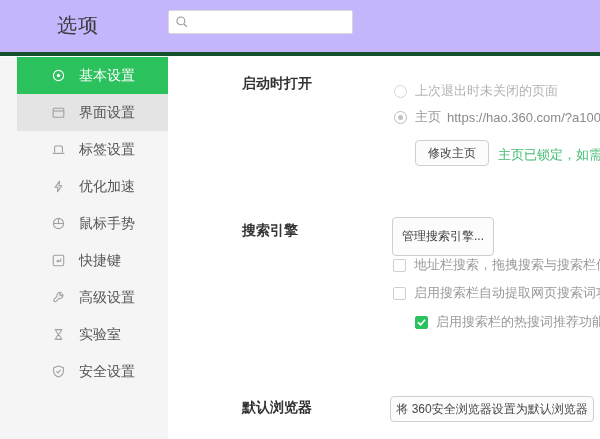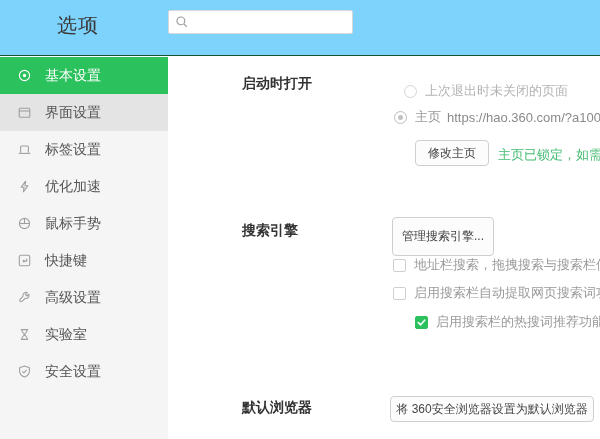--- a/index.html
+++ b/index.html
@@ -1,35 +1,35 @@
 <!DOCTYPE html>
 <html><head>
 <meta charset="utf-8">
 <style>
   * { margin:0; padding:0; box-sizing:border-box; }
   html,body { width:600px; height:439px; overflow:hidden; background:#fff;
     font-family:"Liberation Sans","DejaVu Sans",sans-serif; }
 
   
   .header { position:absolute; left:0; top:0; width:600px; height:56px;
-    background:#7dd3fc; border-bottom:1px solid #14532d; }
+    background:#c4b5fd; border-bottom:4px solid #14532d; }
   .page-title { position:absolute; left:57px; top:12px; font-size:20px;
     color:#3a3a3a; letter-spacing:1px; }
   .searchbox { position:absolute; left:168px; top:10px; width:185px; height:24px;
     border:1px solid #d8d8d8; border-radius:2px; background:#fff;
     display:flex; align-items:center; padding-left:6px; }
   .searchbox svg { flex:0 0 auto; }
   .searchbox input { border:none; outline:none; flex:1; height:18px;
     font-size:12px; margin-left:4px; background:transparent; }
 
   
   .sidebar { position:absolute; left:0; top:57px; width:168px; height:382px;
     background:#f5f5f5; }
   .side-item { height:37px; display:flex; align-items:center;
-    padding-left:17px; color:#555; font-size:14px; cursor:pointer; }
+    padding-left:34px; color:#555; font-size:14px; cursor:pointer;margin-left:17px; }
   .side-item .icn { width:15px; height:15px; margin-right:13px; color:#a0a0a0;
     display:inline-flex; }
   .side-item.active { background:#2bc15c; color:#fff; }
   .side-item.active .icn { color:#fff; }
   .side-item.hovered { background:#e4e4e4; }
 
   
   .main { position:absolute; left:168px; top:56px; width:432px; height:383px;
     background:#fff; overflow:hidden; }
   .sec-label { position:absolute; left:74px; font-size:14px; font-weight:bold;
@@ -163,21 +163,21 @@
       </svg>
       </span>
     <span>安全设置</span>
   </div>
 </div>
 
 <div class="main">
 
   <div class="sec-label" style="top:19px;">启动时打开</div>
 
-  <div class="row" style="left:236px; top:26px;">
+  <div class="row" style="left:226px; top:26px;">
     <span class="radio"></span>
     <span class="txt-dim">上次退出时未关闭的页面</span>
   </div>
 
   <div class="row" style="left:226px; top:52px;">
     <span class="radio sel"></span>
     <span class="txt-gray">主页</span>
     <span class="txt-url">https://hao.360.com/?a100</span>
   </div>
 

